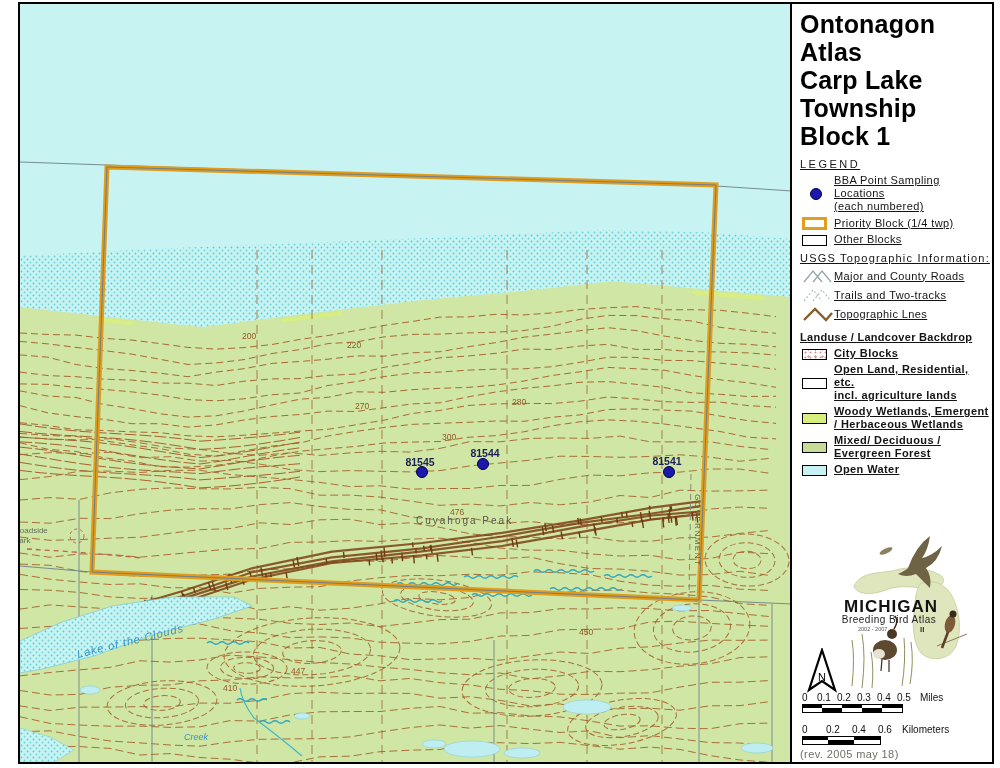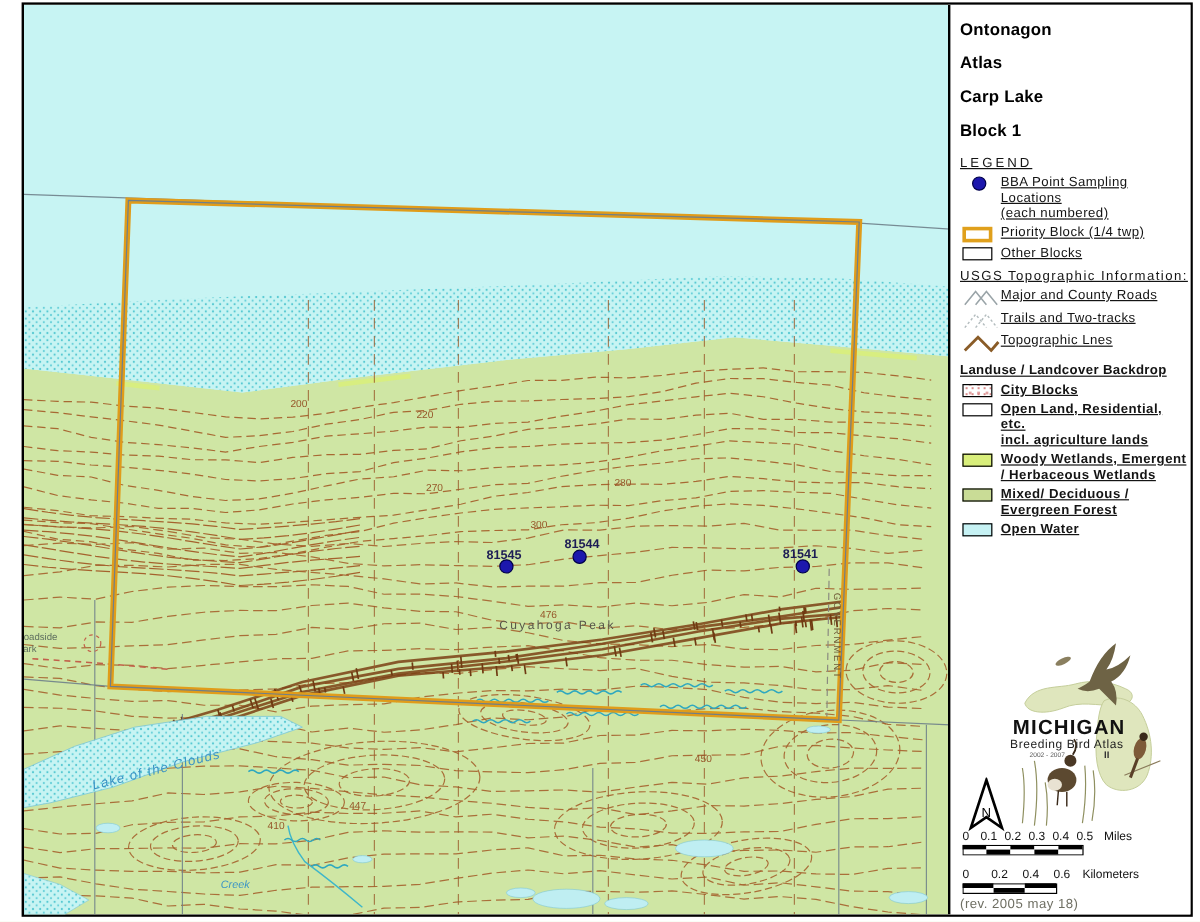--- a/index.html
+++ b/index.html
@@ -3,25 +3,25 @@
 <meta charset="utf-8">
 <style>
   html,body{margin:0;padding:0;background:#fff;}
   .page{position:relative;width:1000px;height:768px;background:#fff;overflow:hidden;
         font-family:"Liberation Sans",sans-serif;}
   .frame{position:absolute;left:18px;top:2px;width:972px;height:758px;border:2px solid #000;}
   .map-svg{position:absolute;left:0;top:0;width:772px;height:758px;display:block;}
   .legend-panel{position:absolute;left:770px;top:0;width:200px;height:758px;
                 border-left:2px solid #000;background:#fff;}
   .legend-flow{padding:4px 2px 0 8px;}
-  .map-title{font-size:14px;font-weight:bold;line-height:28px;color:#000;letter-spacing:.2px;margin-top:2px;}
+  .map-title{font-size:25px;font-weight:bold;line-height:28px;color:#000;letter-spacing:.2px;margin-top:2px;}
   .map-title span{display:block;}
   .lg{font-size:11px;color:#141414;letter-spacing:.4px;line-height:13px;text-decoration:underline;}
   .lg-heading{margin-top:8px;letter-spacing:2.5px;}
-  .lg-row{display:flex;align-items:flex-start;margin-top:3px;}
+  .lg-row{display:flex;align-items:center;margin-top:3px;}
   .lg-ic{width:34px;flex:0 0 34px;display:flex;justify-content:flex-start;align-items:center;padding-left:2px;box-sizing:border-box;}
   .lg-txt{flex:1;}
   .lg-txt span{display:block;}
   .dot{width:10px;height:10px;border-radius:50%;background:#1c17ad;border:1px solid #00004a;margin-left:8px;margin-top:1px;}
   .sw{width:25px;height:11px;background:#fff;border:1px solid #000;margin-top:1px;box-sizing:border-box;}
   .sw.priority{border:3px solid #e0a01c;height:13px;}
   .sw.city{background-color:#fff;
      background-image:radial-gradient(circle,#d98b8b 26%,transparent 30%),radial-gradient(circle,#e2a3a3 24%,transparent 28%);
      background-size:5px 5px,7px 7px;background-position:0 0,2px 3px;}
   .sw.mixed{background:#c9dc96;}
@@ -317,20 +317,21 @@
         </g>
       </g>
     </svg>
 
     <div class="legend-panel">
       <div class="legend-flow">
         <div class="map-title">
           <span>Ontonagon</span>
           <span>Atlas</span>
           <span>Carp Lake</span>
+          <span>Township</span>
           <span>Block 1</span>
         </div>
 
         <div class="lg lg-heading">LEGEND</div>
 
         <div class="lg-row">
           <span class="lg-ic">
               <span class="dot"></span>
             </span>
           <div class="lg-txt lg">

